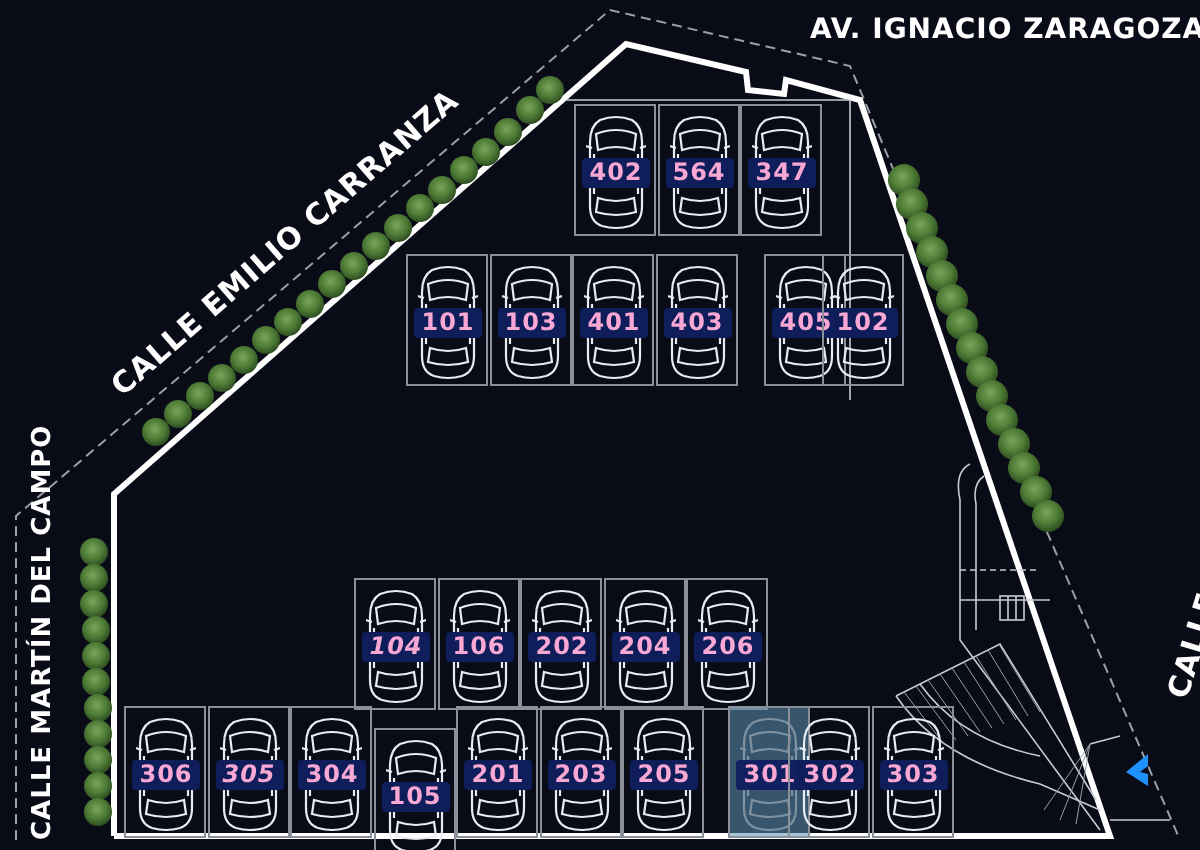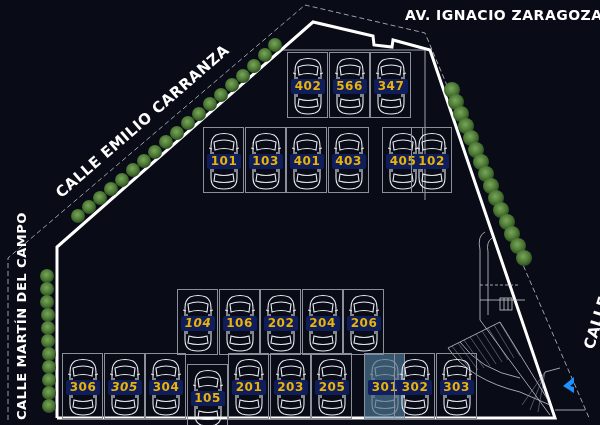--- a/index.html
+++ b/index.html
@@ -2,21 +2,21 @@
 <html><head>
   <meta charset="utf-8">
   <style>
     html, body { margin:0; padding:0; }
     body { width:600px; height:425px; background:#090b17; overflow:hidden; position:relative; font-family:"Liberation Sans", sans-serif; }
     #plan { position:absolute; left:0; top:0; width:600px; height:425px; }
     .street { position:absolute; color:#ffffff; font-family:"DejaVu Sans", sans-serif; font-weight:bold; font-size:15px; letter-spacing:0.5px; white-space:nowrap; transform-origin:left top; }
     .spot { position:absolute; width:41px; height:66px; box-sizing:border-box; border:1px solid #8a8f9a; cursor:pointer; }
     .spot.highlight { background:rgba(92,150,180,0.55); }
     .spot .car { position:absolute; left:5px; top:4px; width:30px; height:58px; }
-    .spot .num { position:absolute; left:3px; top:26px; width:34px; height:15px; background:#0f1e5a; color:#eab308; font-family:"DejaVu Sans", sans-serif; font-weight:bold; font-size:12px; line-height:15px; text-align:center; letter-spacing:0.5px; border-radius:2px; }
+    .spot .num { position:absolute; left:3px; top:26px; width:34px; height:15px; background:#0f1e5a; color:#f9a8d4; font-family:"DejaVu Sans", sans-serif; font-weight:bold; font-size:12px; line-height:15px; text-align:center; letter-spacing:0.5px; border-radius:2px; }
     .spot.highlight .num { background:#102060; }
   </style>
 </head>
 <body>
 
 <svg id="plan" viewBox="0 0 600 425" xmlns="http://www.w3.org/2000/svg">
   <defs>
     <radialGradient id="treeG" cx="45%" cy="40%" r="60%">
       <stop offset="0%" stop-color="#7aa55a"></stop>
       <stop offset="60%" stop-color="#4d7a35"></stop>
@@ -148,21 +148,21 @@
     <div class="spot" style="left: 328.5px; top: 52px;">
       <div class="car"><svg viewBox="0 0 30 58" width="30" height="58" fill="none" stroke="#e8ebef" stroke-width="1.1">
           <path d="M7,3 Q15,0 23,3 Q28,6 28,14 L28,46 Q28,54 22,56 Q15,58 8,56 Q2,54 2,46 L2,14 Q2,6 7,3Z"></path>
           <path d="M5,10 Q15,6 25,10 L24,18 Q15,15 6,18Z"></path>
           <path d="M6,42 Q15,45 24,42 L25,49 Q15,52 5,49Z"></path>
           <line x1="4" y1="20" x2="4" y2="40"></line>
           <line x1="26" y1="20" x2="26" y2="40"></line>
           <line x1="0" y1="16" x2="3" y2="17"></line>
           <line x1="30" y1="16" x2="27" y2="17"></line>
         </svg></div>
-      <div class="num">566</div>
+      <div class="num">564</div>
     </div>
     <div class="spot" style="left: 370px; top: 52px;">
       <div class="car"><svg viewBox="0 0 30 58" width="30" height="58" fill="none" stroke="#e8ebef" stroke-width="1.1">
           <path d="M7,3 Q15,0 23,3 Q28,6 28,14 L28,46 Q28,54 22,56 Q15,58 8,56 Q2,54 2,46 L2,14 Q2,6 7,3Z"></path>
           <path d="M5,10 Q15,6 25,10 L24,18 Q15,15 6,18Z"></path>
           <path d="M6,42 Q15,45 24,42 L25,49 Q15,52 5,49Z"></path>
           <line x1="4" y1="20" x2="4" y2="40"></line>
           <line x1="26" y1="20" x2="26" y2="40"></line>
           <line x1="0" y1="16" x2="3" y2="17"></line>
           <line x1="30" y1="16" x2="27" y2="17"></line>

